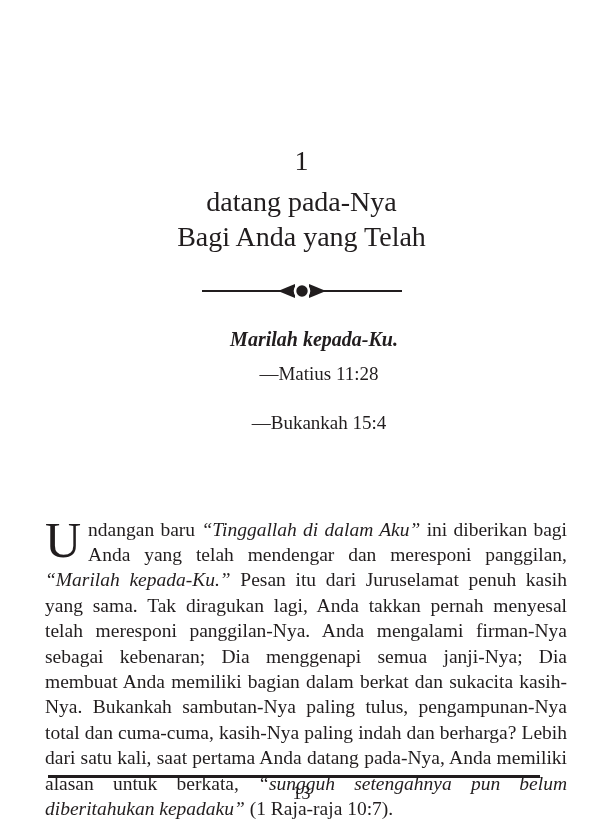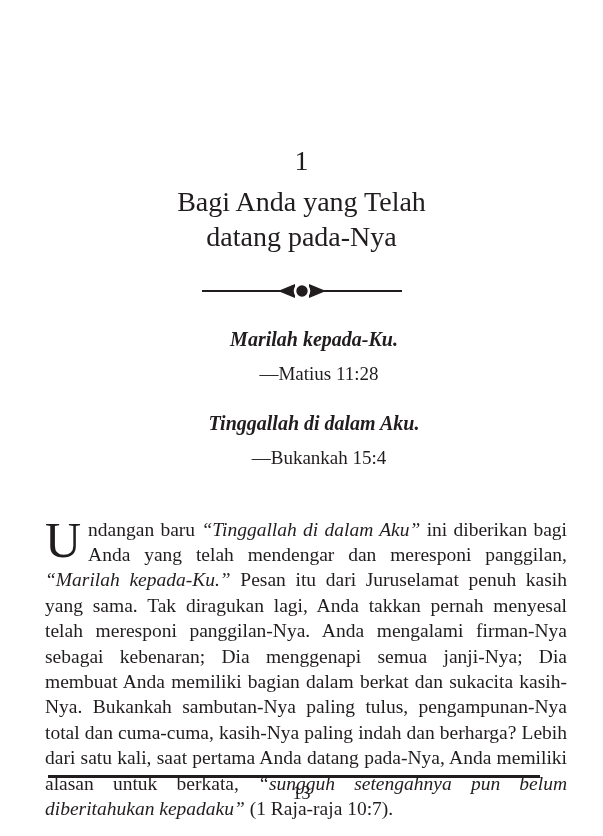--- a/index.html
+++ b/index.html
@@ -89,40 +89,39 @@
   }
 </style>
 </head>
 <body>
 
 <div class="page">
 
   <div class="chapter-number">1</div>
 
   <div class="chapter-title">
+    <div>datang pada-Nya</div>
     <div>Bagi Anda yang Telah</div>
-    <div>datang pada-Nya</div>
   </div>
 
   <div class="divider">
     <svg width="200" height="22" viewBox="0 0 200 22">
       <line x1="0" y1="11" x2="200" y2="11" stroke="#211d1e" stroke-width="2"></line>
       <polygon points="76,11 93,4 93,18" fill="#211d1e"></polygon>
       <polygon points="124,11 107,4 107,18" fill="#211d1e"></polygon>
       <circle cx="100" cy="11" r="7" fill="#211d1e" stroke="#ffffff" stroke-width="2.6"></circle>
     </svg>
   </div>
 
   <div class="epigraphs">
     <div class="epigraph">
       <div class="epigraph-quote">Marilah kepada-Ku.</div>
       <div class="epigraph-source">—Matius 11:28</div>
     </div>
     <div class="epigraph">
-      <div class="epigraph-quote">Tinggallah di dalam Aku.</div>
       <div class="epigraph-source">—Bukankah 15:4</div>
     </div>
   </div>
 
   <p class="body-paragraph">
     <span class="dropcap">U</span><span>ndangan baru </span><span class="seg-quote">“Tinggallah di dalam Aku”</span><span> ini diberikan bagi Anda yang telah mendengar dan meresponi panggilan, </span><span class="seg-quote">“Marilah kepada-Ku.”</span><span> Pesan itu dari Juruselamat penuh kasih yang sama. Tak diragukan lagi, Anda takkan pernah menyesal telah meresponi panggilan-Nya. Anda mengalami firman-Nya sebagai kebenaran; Dia menggenapi semua janji-Nya; Dia membuat Anda memiliki bagian dalam berkat dan sukacita kasih-Nya. Bukankah sambutan-Nya paling tulus, pengampunan-Nya total dan cuma-cuma, kasih-Nya paling indah dan berharga? Lebih dari satu kali, saat pertama Anda datang pada-Nya, Anda memiliki alasan untuk berkata, </span><span class="seg-quote">“sungguh setengahnya pun belum diberitahukan kepadaku”</span><span> (1 Raja-raja 10:7).</span>
   </p>
 
   <div class="footer-rule"></div>
 

